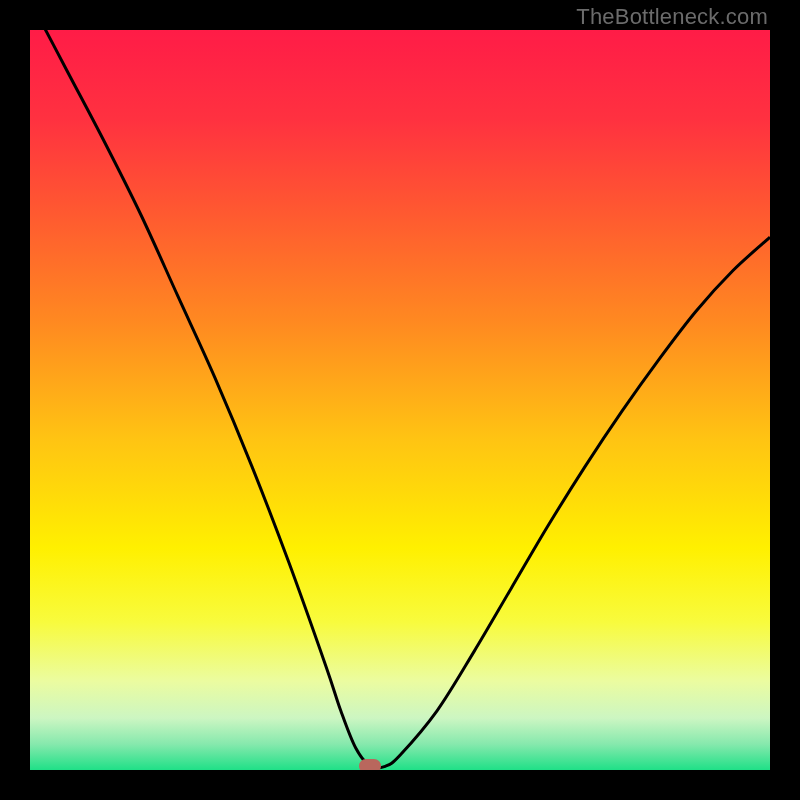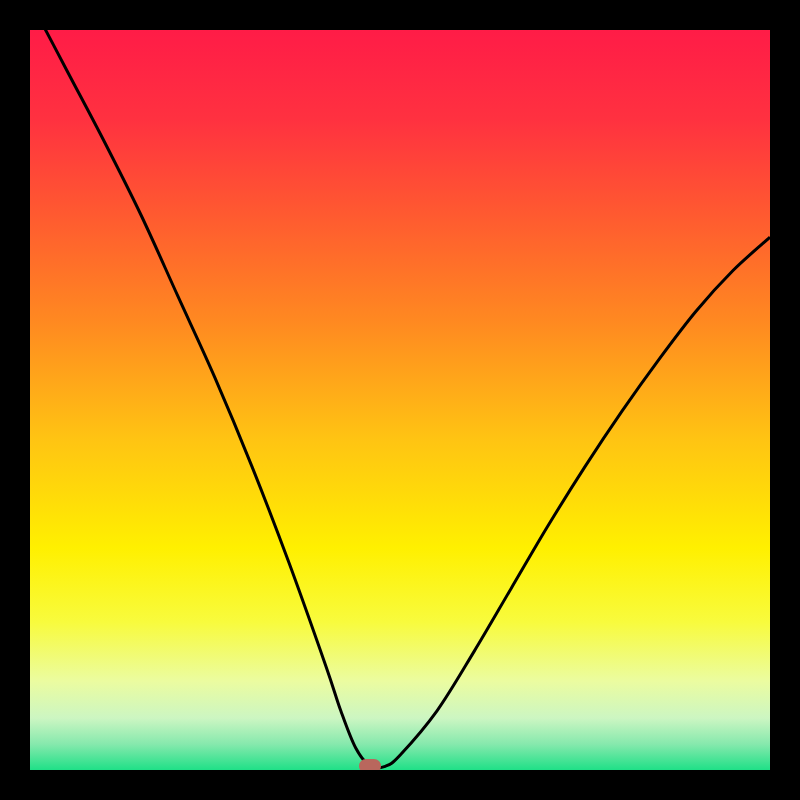--- a/index.html
+++ b/index.html
@@ -51,20 +51,21 @@
     font-weight: 500;
     letter-spacing: 0.2px;
     color: #6b6b6b;
     font-family: Arial, Helvetica, sans-serif;
   }
 </style>
 </head>
 <body>
 
 <div class="frame">
+  <div class="watermark">TheBottleneck.com</div>
   <div class="plot">
     <svg class="gradient" viewBox="0 0 740 740" preserveAspectRatio="none">
       <defs>
         <linearGradient id="bg-grad" x1="0" y1="0" x2="0" y2="1">
             <stop offset="0%" stop-color="#ff1c47"></stop>
             <stop offset="12%" stop-color="#ff3140"></stop>
             <stop offset="25%" stop-color="#ff5a30"></stop>
             <stop offset="40%" stop-color="#ff8b20"></stop>
             <stop offset="55.00000000000001%" stop-color="#ffc313"></stop>
             <stop offset="70%" stop-color="#fff000"></stop>

